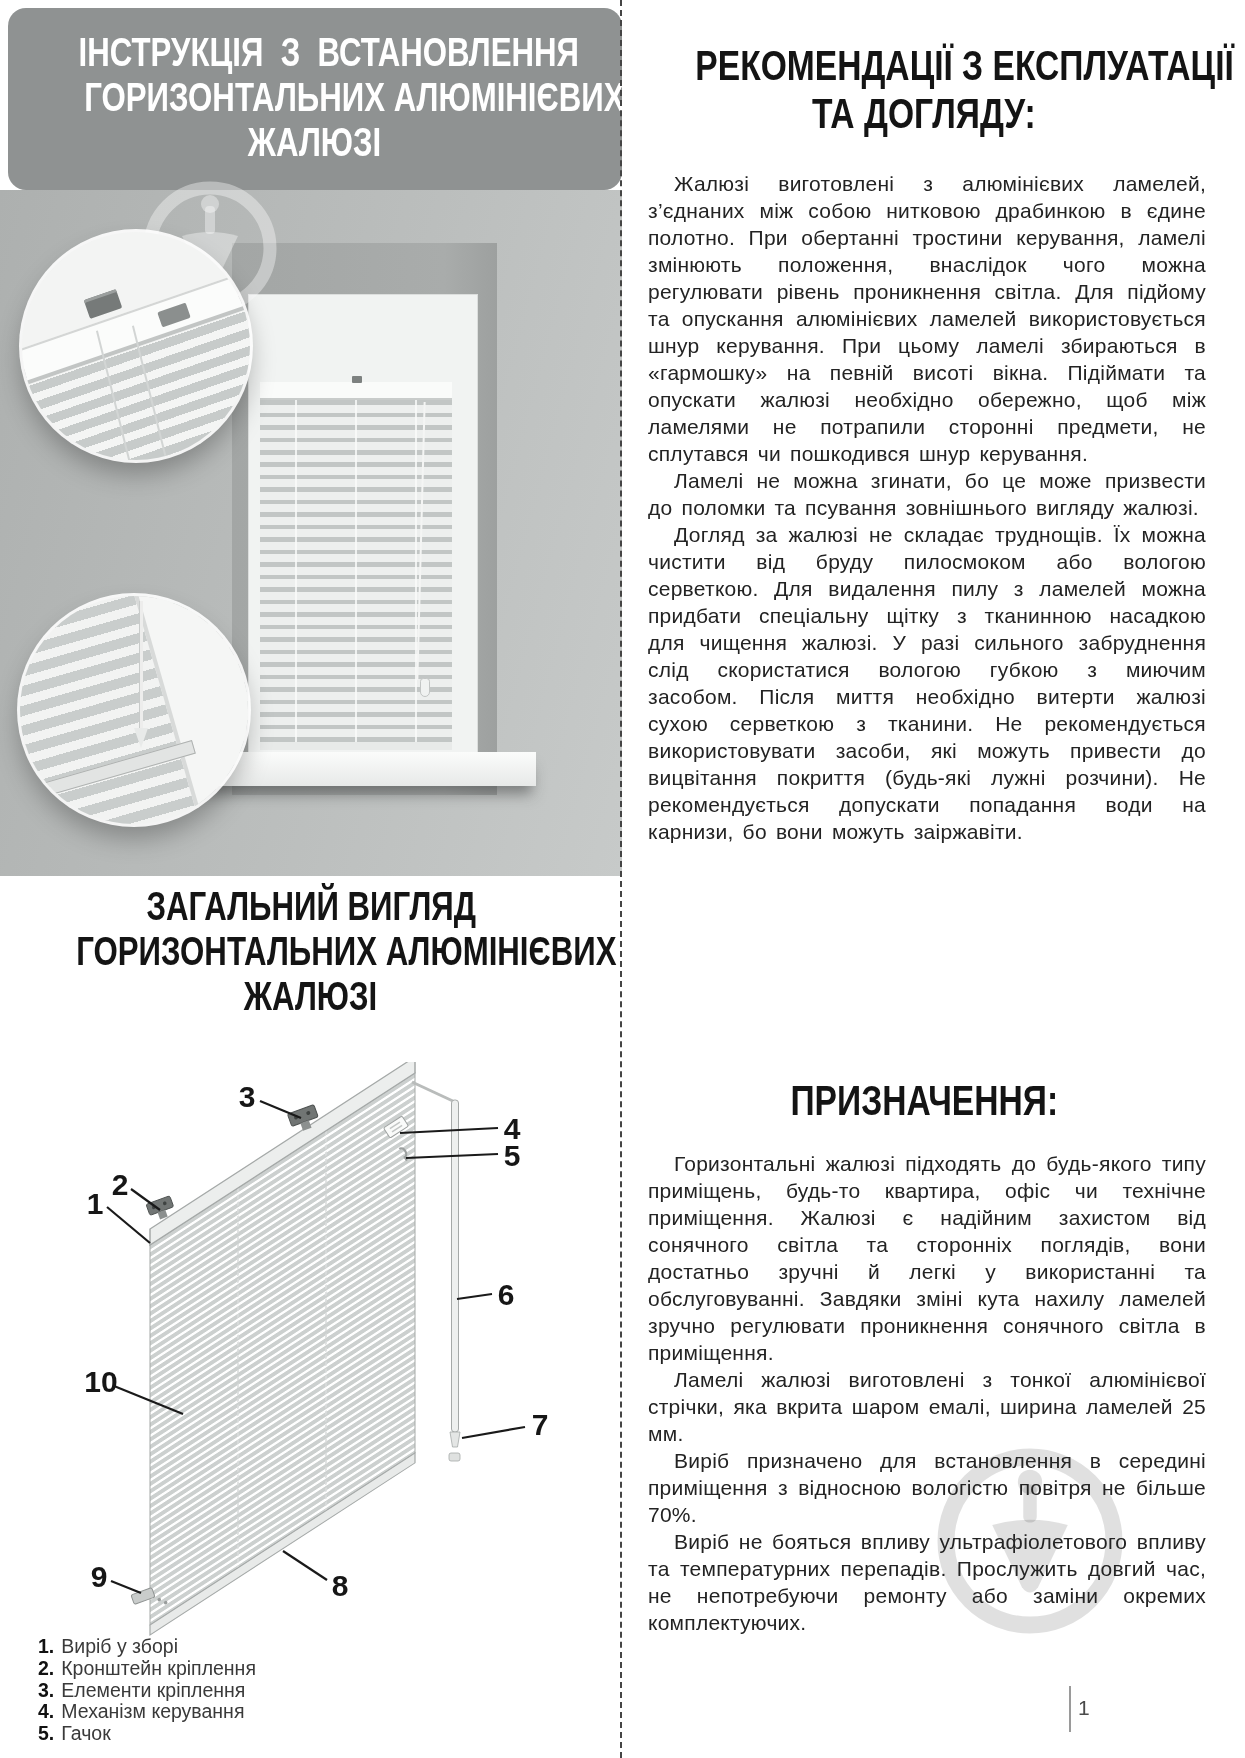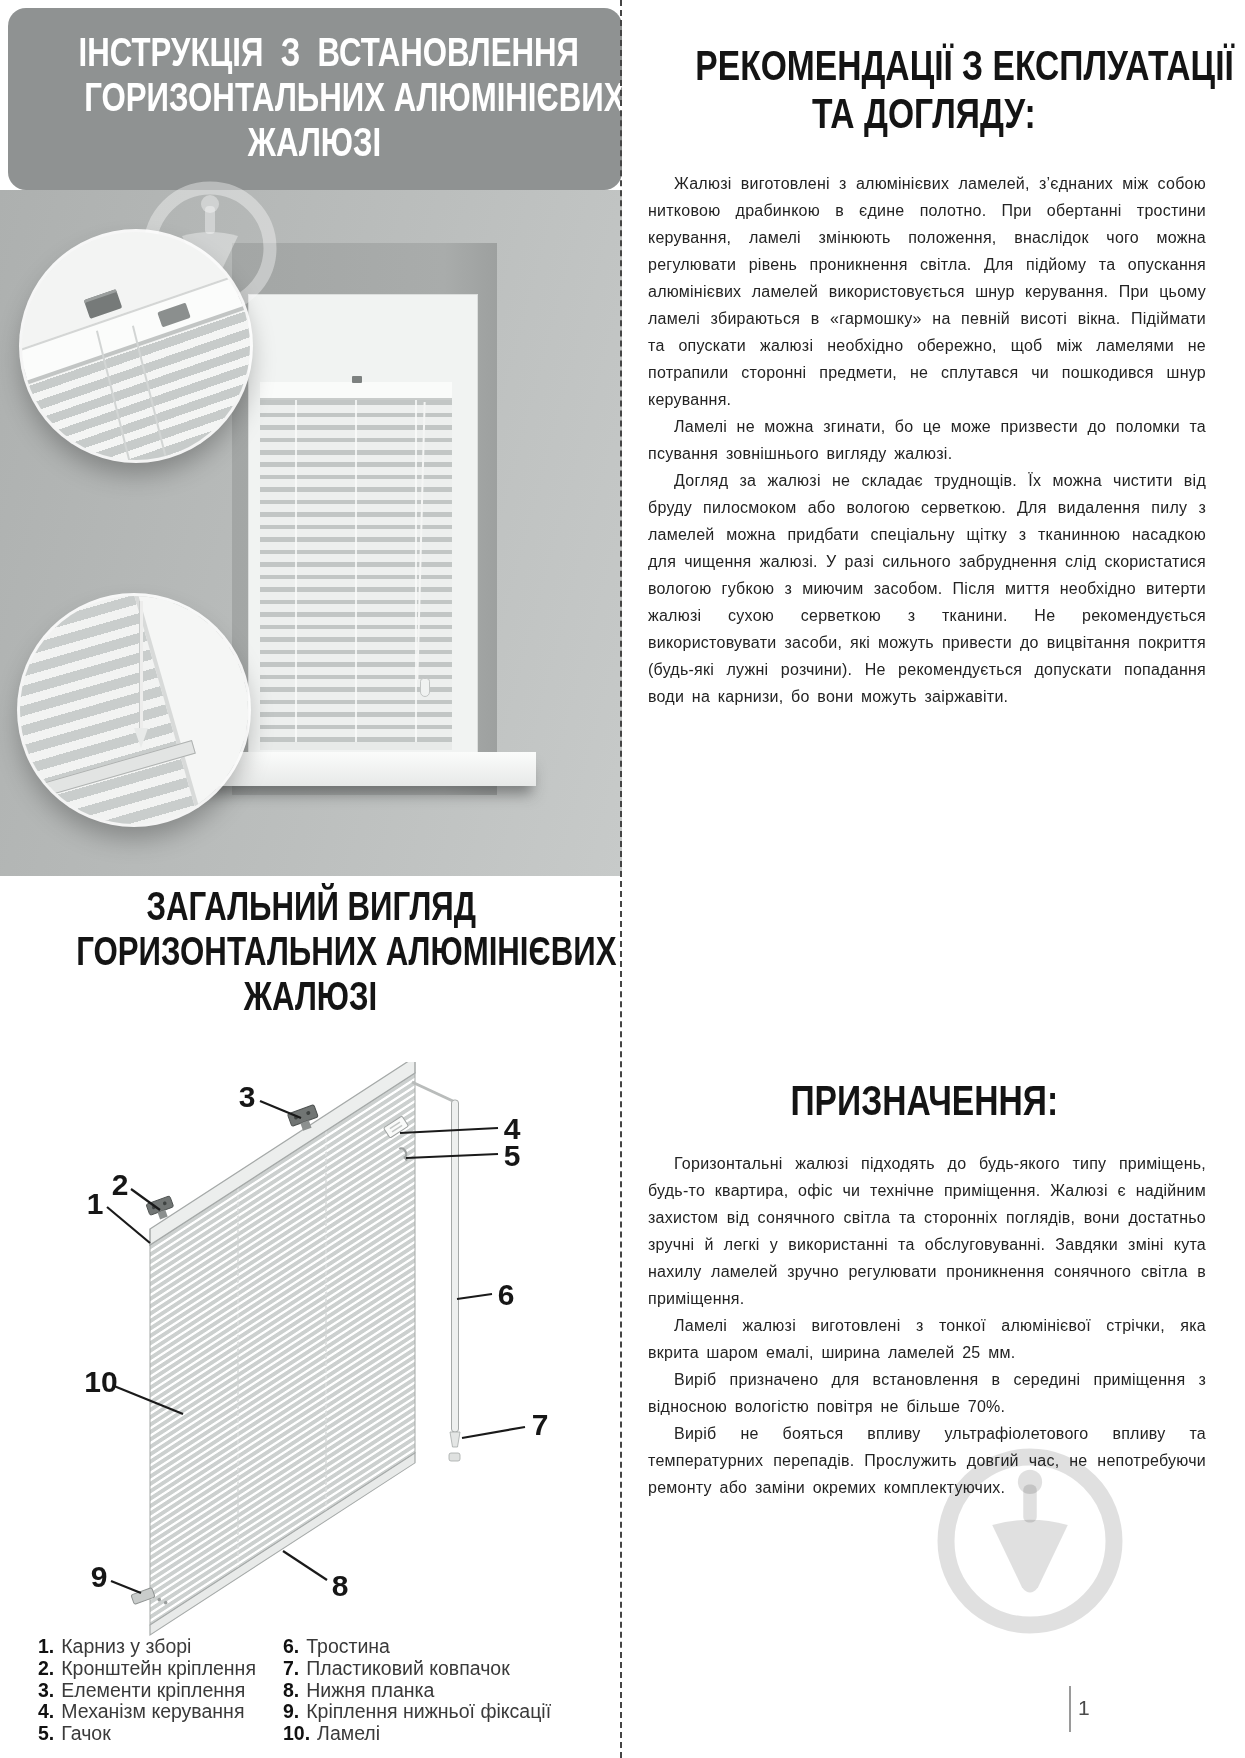--- a/index.html
+++ b/index.html
@@ -69,21 +69,21 @@
   .callout-num{font-family:"Liberation Sans",sans-serif;font-weight:bold;font-size:30px;fill:#161616;}
   
   .legend{position:absolute;top:1636px;font-size:19.5px;line-height:21.8px;color:#3a3a3a;white-space:nowrap;}
   .legend b{color:#111;margin-right:7px;}
   .legend-c1{left:38px;}
   .legend-c2{left:283px;}
   
   .care-title{position:absolute;left:628px;top:42px;width:592px;}
   .care-title .hd-line{height:48px;line-height:48px;font-size:42px;}
   .care-title .hd-line>span{transform:scaleX(.8);}
-  .body-text{position:absolute;left:648px;width:558px;font-size:16px;line-height:27px;color:#232323;
+  .body-text{position:absolute;left:648px;width:558px;font-size:21px;line-height:27px;color:#232323;
              text-align:justify;letter-spacing:.25px;word-spacing:3px;}
   .body-text p{margin:0;text-indent:26px;}
   .care-text{top:170px;}
   .purpose-title{position:absolute;left:628px;top:1078px;width:592px;}
   .purpose-title .hd-line{height:46px;line-height:46px;font-size:42px;}
   .purpose-title .hd-line>span{transform:scaleX(.8);}
   .purpose-text{top:1150px;}
   
   .pageno-bar{position:absolute;left:1069px;top:1686px;width:2px;height:46px;background:#9a9a9a;}
   .pageno{position:absolute;left:1078px;top:1696px;font-size:21px;color:#4a4a4a;}
@@ -216,32 +216,25 @@
       <text class="callout-num" x="512" y="1155">5</text>
       <text class="callout-num" x="506" y="1294">6</text>
       <text class="callout-num" x="540" y="1424">7</text>
       <text class="callout-num" x="340" y="1585">8</text>
       <text class="callout-num" x="99" y="1576">9</text>
       <text class="callout-num" x="101" y="1381">10</text>
     </g>
   </svg>
 
   <div class="legend legend-c1">
-    <div><b>1.</b><span>Карниз у зборі</span></div>
+    <div><b>1.</b><span>Виріб у зборі</span></div>
     <div><b>2.</b><span>Кронштейн кріплення</span></div>
     <div><b>3.</b><span>Елементи кріплення</span></div>
     <div><b>4.</b><span>Механізм керування</span></div>
     <div><b>5.</b><span>Гачок</span></div>
-  </div>
-  <div class="legend legend-c2">
-    <div><b>6.</b><span>Тростина</span></div>
-    <div><b>7.</b><span>Пластиковий ковпачок</span></div>
-    <div><b>8.</b><span>Нижня планка</span></div>
-    <div><b>9.</b><span>Кріплення нижньої фіксації</span></div>
-    <div><b>10.</b><span>Ламелі</span></div>
   </div>
 
   <div class="fold-line"></div>
 
   <svg class="wm" style="left:930px;top:1441px;width:200px;height:200px;" viewBox="0 0 200 200">
     <circle cx="100" cy="100" r="84" fill="none" stroke="rgba(0,0,0,.12)" stroke-width="17"></circle>
     <g fill="rgba(0,0,0,.12)" transform="translate(100,103) scale(1.35)">
       <rect x="-5" y="-44" width="10" height="28" rx="4"></rect>
       <circle cx="0" cy="-46" r="9"></circle>
       <path d="M -28 -14 Q 0 -22 28 -14 L 6 32 Q 0 40 -6 32 Z"></path>

